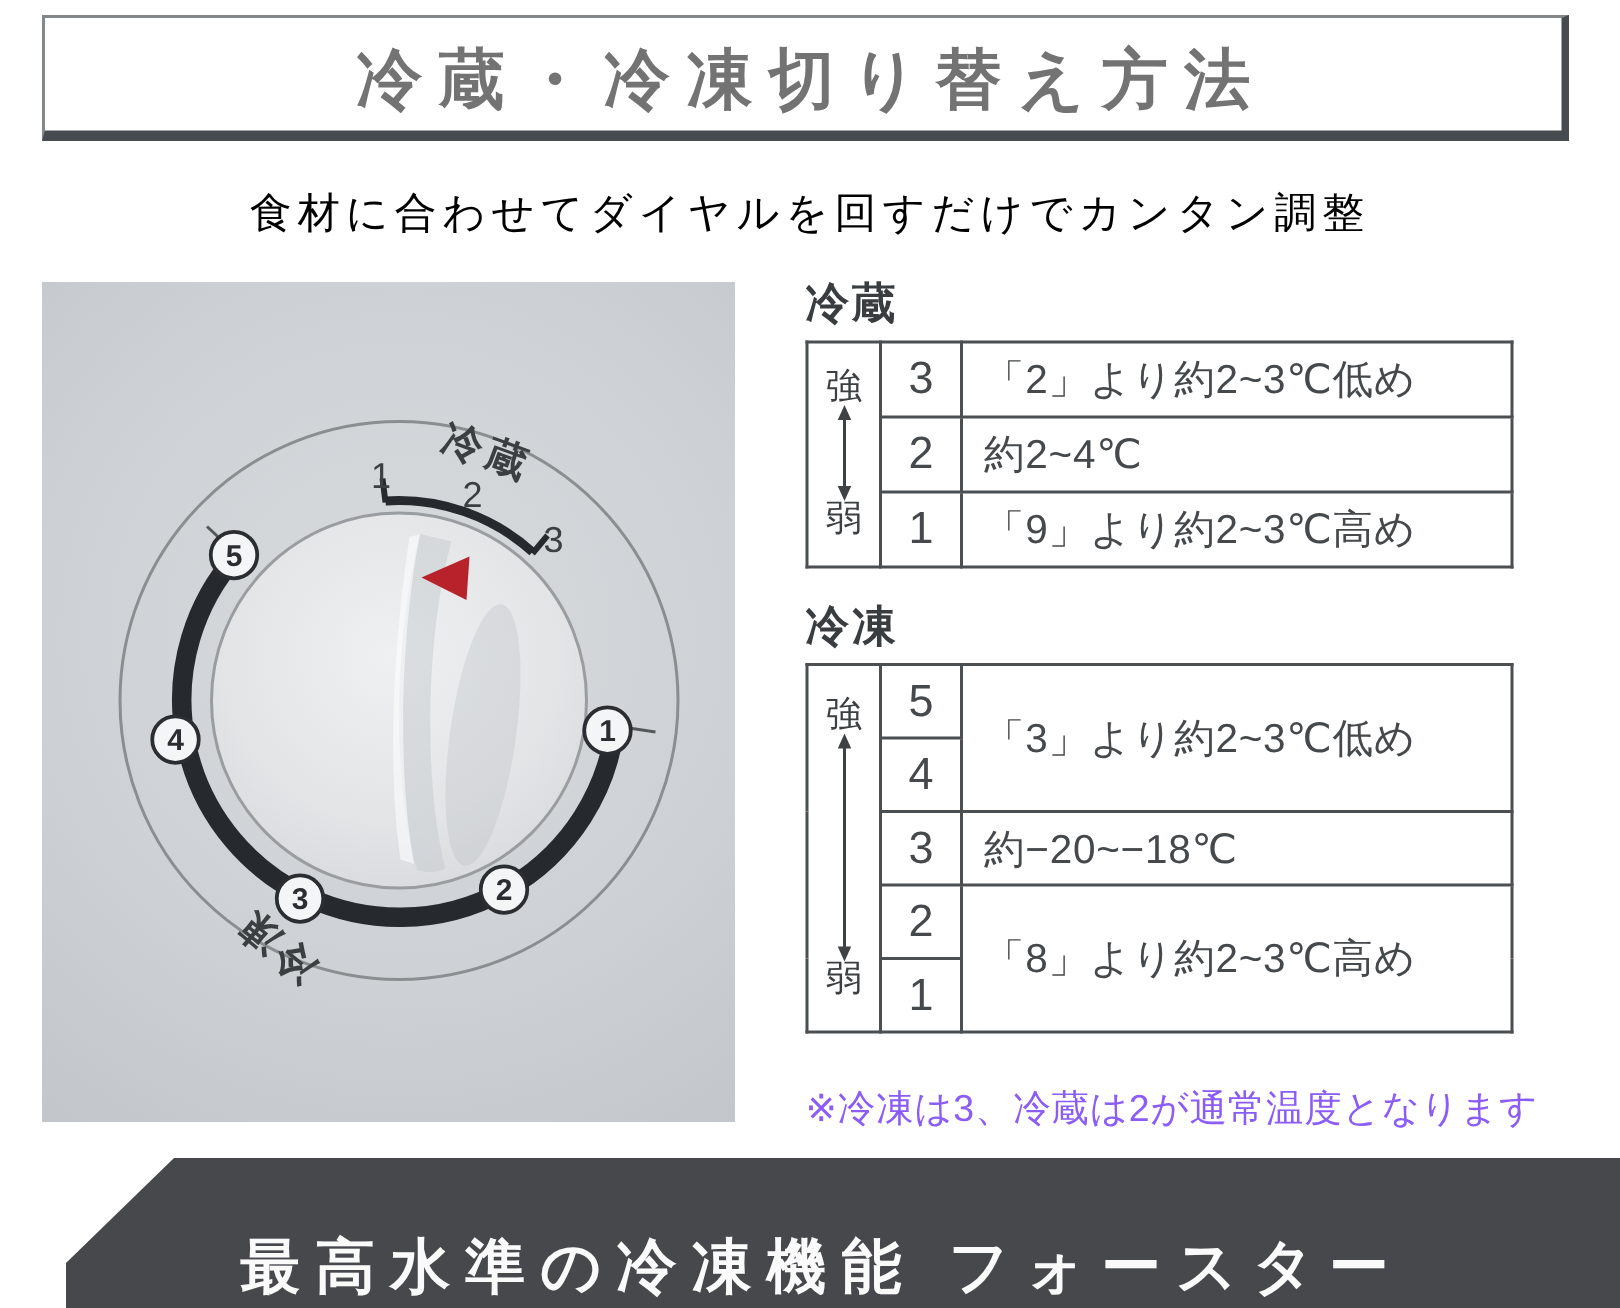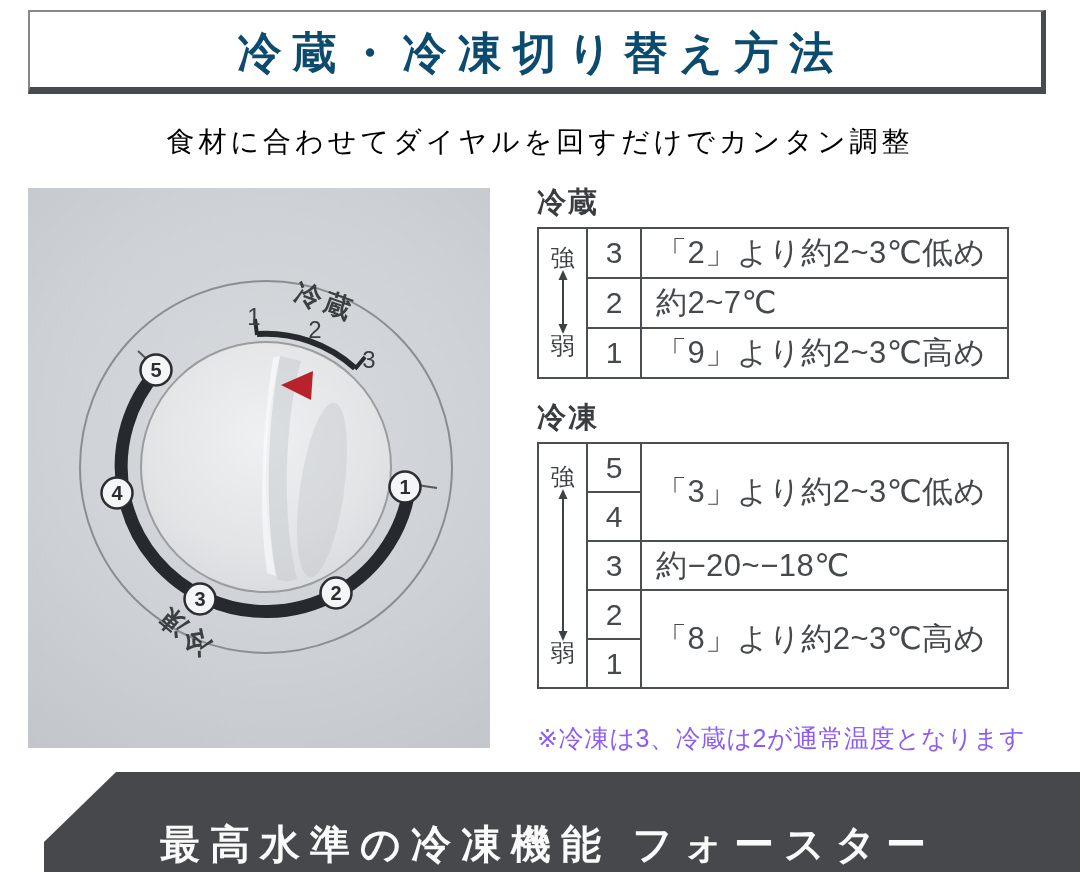--- a/index.html
+++ b/index.html
@@ -20,21 +20,21 @@
     background: #ffffff;
     border: 2px solid #85888b;
     border-right: 5px solid #474a4e;
     border-bottom: 7px solid #474a4e;
     display: flex; align-items: center; justify-content: center;
     padding-top: 8px;
   }
   .title-box .title {
     font-size: 44px;
     font-weight: bold;
-    color: #0c4a6e;
+    color: #737373;
     letter-spacing: 11px;
     margin-right: -11px;
     white-space: nowrap;
   }
   
   .subtitle {
     position: absolute;
     left: 0; top: 122px;
     width: 1080px; height: 40px;
     line-height: 40px;
@@ -81,21 +81,21 @@
   td.level-cell {
     width: 54px;
     height: 50px;
     text-align: center;
     font-size: 30px;
     color: #3c4043;
   }
   .table-freezer td.level-cell { height: 49px; }
   td.desc-cell {
     width: 367px;
-    font-size: 31px;
+    font-size: 27px;
     padding-left: 14px;
     letter-spacing: 0.5px;
     white-space: nowrap;
   }
   .sw-inner {
     display: flex;
     flex-direction: column;
     align-items: center;
     justify-content: space-between;
     height: 100%;
@@ -216,21 +216,21 @@
             <path d="M7,64 L11.5,54 L2.5,54 Z" fill="#3f4245"></path>
           </svg>
           <span class="sw-label">弱</span>
         </div>
       </td>
       <td class="level-cell">3</td>
       <td class="desc-cell">「2」より約2~3℃低め</td>
     </tr>
     <tr>
       <td class="level-cell">2</td>
-      <td class="desc-cell">約2~7℃</td>
+      <td class="desc-cell">約2~4℃</td>
     </tr>
     <tr>
       <td class="level-cell">1</td>
       <td class="desc-cell">「9」より約2~3℃高め</td>
     </tr>
   </tbody>
     </table>
 
   <div class="section-heading heading-freezer">冷凍</div>
 

